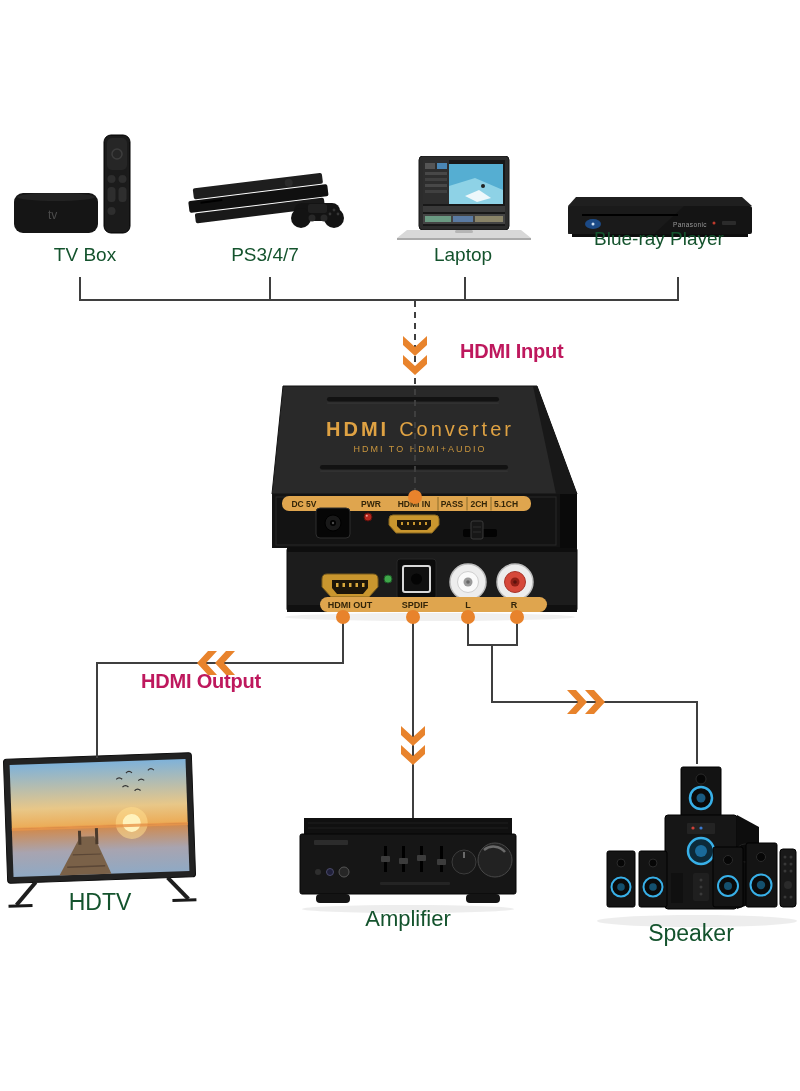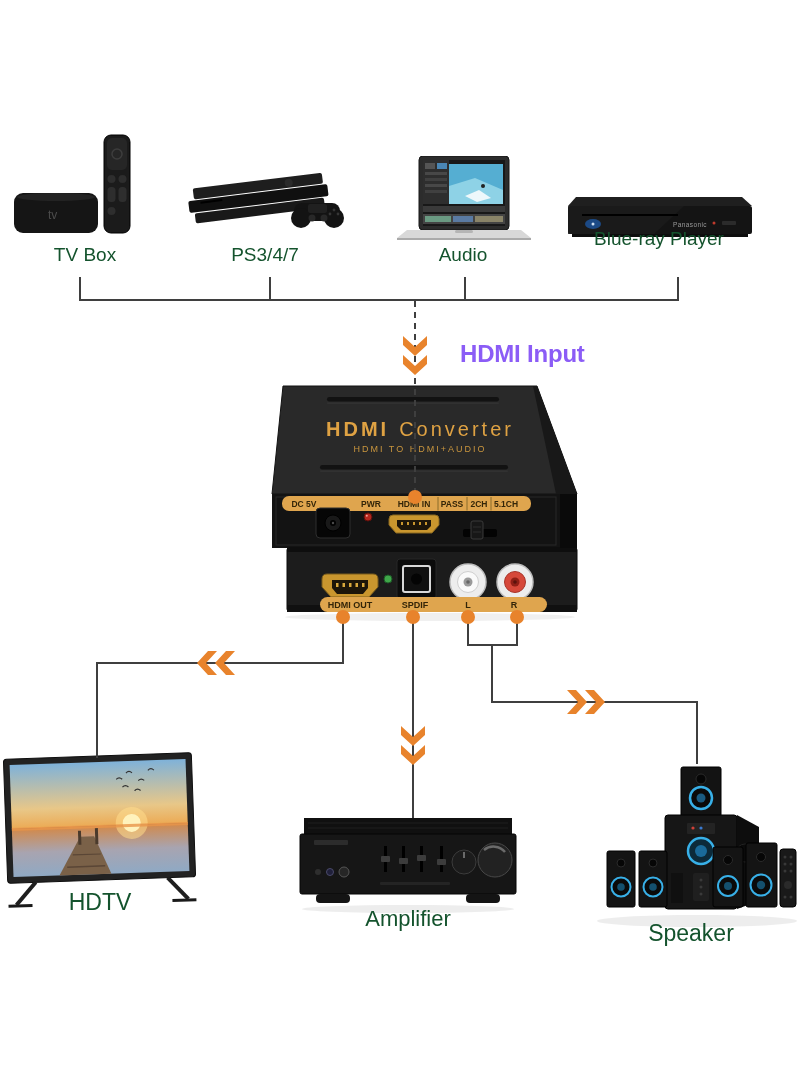--- a/index.html
+++ b/index.html
@@ -1,21 +1,21 @@
 <!DOCTYPE html>
 <html><head>
 <meta charset="utf-8">
 <style>
   html,body{margin:0;padding:0;background:#fff;}
   .canvas{position:relative;width:800px;height:1066px;background:#ffffff;overflow:hidden;
           font-family:"Liberation Sans",sans-serif;}
   .abs{position:absolute;}
   .dev-label{position:absolute;text-align:center;font-size:19px;color:#14532d;line-height:1.1;}
   .dev-label.lg{font-size:22px;}
-  .flow-label{position:absolute;font-size:24px;font-weight:700;color:#8b5cf6;letter-spacing:-0.2px;}
+  .flow-label{position:absolute;font-size:20px;font-weight:700;color:#be185d;letter-spacing:-0.2px;}
   svg{display:block;}
 </style>
 </head>
 <body>
 
 <div class="canvas">
 
   <svg class="abs" style="left:12px;top:133px" width="122" height="104" viewBox="0 0 122 104">
     <rect x="92" y="2" width="26" height="98" rx="7" fill="#1b1b1b" stroke="#000"></rect>
     <rect x="95" y="5" width="20" height="32" rx="5" fill="#262626"></rect>
@@ -69,21 +69,21 @@
     <circle cx="88" cy="30" r="2" fill="#222"></circle>
     <rect x="28" y="50" width="82" height="6" fill="#3a3a3a"></rect>
     <rect x="28" y="58" width="82" height="10" fill="#444"></rect>
     <rect x="30" y="60" width="26" height="6" fill="#6a9a82"></rect>
     <rect x="58" y="60" width="20" height="6" fill="#5a7aa2"></rect>
     <rect x="80" y="60" width="28" height="6" fill="#8a8468"></rect>
     <polygon points="12,74 126,74 136,82 2,82" fill="#d8d8d8"></polygon>
     <rect x="60" y="74" width="18" height="3" rx="1.5" fill="#b5b5b5"></rect>
     <rect x="2" y="82" width="134" height="2" fill="#aaaaaa"></rect>
   </svg>
-  <div class="dev-label" style="left:403px;top:245px;width:120px">Audio</div>
+  <div class="dev-label" style="left:403px;top:245px;width:120px">Laptop</div>
 
   <svg class="abs" style="left:562px;top:183px" width="195" height="62" viewBox="0 0 195 62">
     <polygon points="14,14 180,14 190,23 6,23" fill="#1f1f1f"></polygon>
     <rect x="6" y="23" width="184" height="28" rx="2" fill="#141414"></rect>
     <polygon points="6,23 122,23 92,51 6,51" fill="#1b1b1b" opacity="0.8"></polygon>
     <rect x="20" y="31" width="96" height="2" fill="#000"></rect>
     <ellipse cx="31" cy="41" rx="8" ry="5" fill="#1c4a86"></ellipse>
     <circle cx="31" cy="41" r="1.5" fill="#cfe0f2"></circle>
     <text x="128" y="44" font-size="6.5" letter-spacing="0.4" fill="#9a9a9a" text-anchor="middle" font-family="Liberation Sans,sans-serif">Panasonic</text>
     <circle cx="152" cy="40" r="1.5" fill="#c03a2c"></circle>
@@ -342,14 +342,15 @@
         <path d="M401,745 L413,756 L425,745 L425,754 L413,765 L401,754 Z"></path>
       </g>
       <g>
         <path d="M567,690 L578,702 L567,714 L576,714 L587,702 L576,690 Z"></path>
         <path d="M585,690 L596,702 L585,714 L594,714 L605,702 L594,690 Z"></path>
       </g>
     </g>
   </svg>
 
   <div class="flow-label" style="left:460px;top:340px">HDMI Input</div>
+  <div class="flow-label" style="left:141px;top:670px">HDMI Output</div>
 
 </div>
 
 </body></html>

